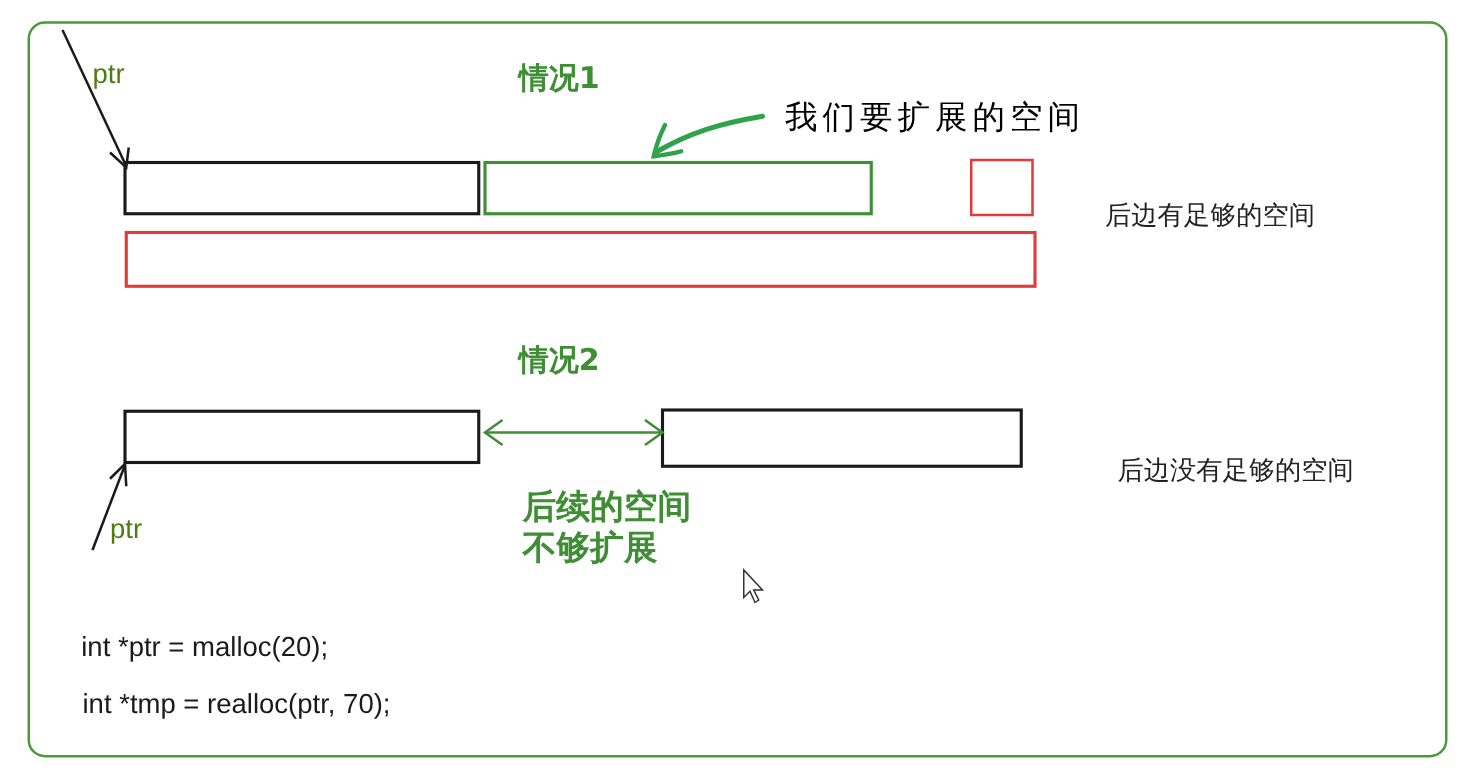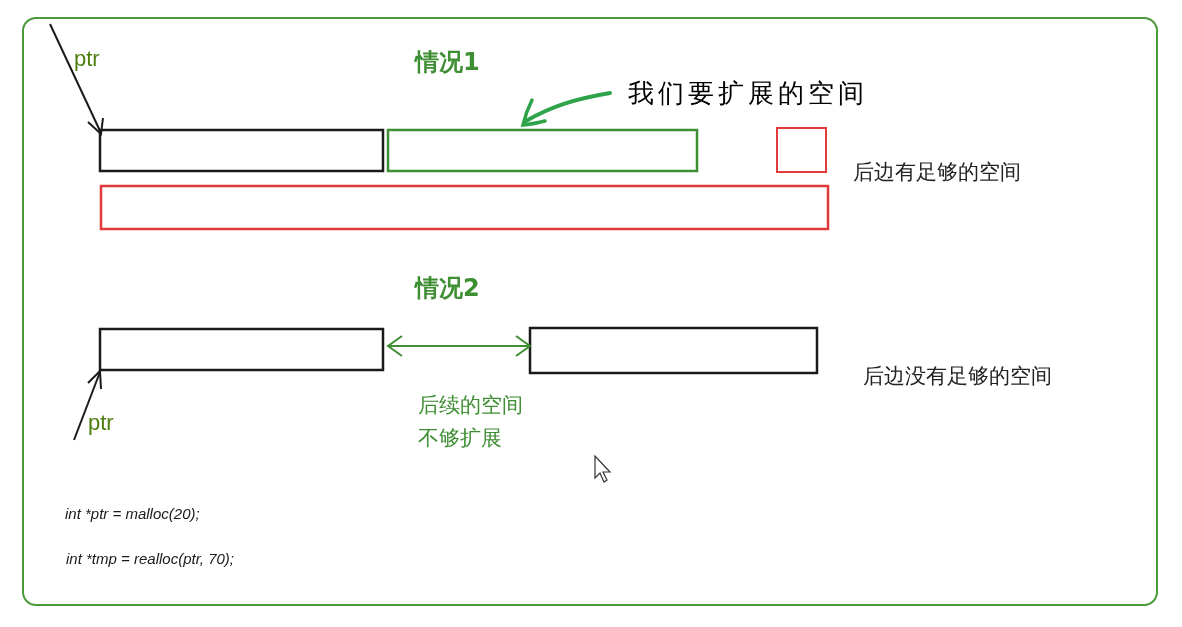--- a/index.html
+++ b/index.html
@@ -3,23 +3,23 @@
   <meta charset="utf-8">
   <style>
     html, body { margin: 0; padding: 0; background: #ffffff; }
     body { width: 1182px; height: 627px; position: relative; overflow: hidden; font-family: "DejaVu Sans", sans-serif; }
     .frame { position: absolute; left: 22px; top: 17px; width: 1136px; height: 589px; border: 2px solid #4a9a3a; border-radius: 14px; box-sizing: border-box; }
     svg.canvas { position: absolute; left: 0; top: 0; width: 1182px; height: 627px; }
     .lbl { position: absolute; white-space: nowrap; }
     .ptr { font-family: "Liberation Sans", sans-serif; font-size: 22px; color: #4d7c0f; }
     .heading { font-size: 24px; color: #3e8e33; font-weight: bold; }
     .annot { font-family: "DejaVu Serif", serif; font-size: 26px; color: #000000; letter-spacing: 4px; }
-    .side { font-size: 21px; color: #222; }
-    .green { font-size: 21px; color: #3e8e33; line-height: 33px; }
-    .code { font-family: "Liberation Sans", sans-serif; font-size: 15px; color: #1a1a1a; font-style: italic; }
+    .side { font-size: 21px; color: #222; margin-left: 31px; }
+    .green { font-size: 27px; color: #3e8e33; line-height: 33px; font-weight: bold; }
+    .code { font-family: "Liberation Sans", sans-serif; font-size: 22px; color: #1a1a1a; }
   </style>
 </head>
 <body>
 
 <div class="frame"></div>
 
 <svg class="canvas" viewBox="0 0 1182 627">
 
   <g>
     <line x1="50" y1="24" x2="101" y2="133" stroke="#1a1a1a" stroke-width="2"></line>

